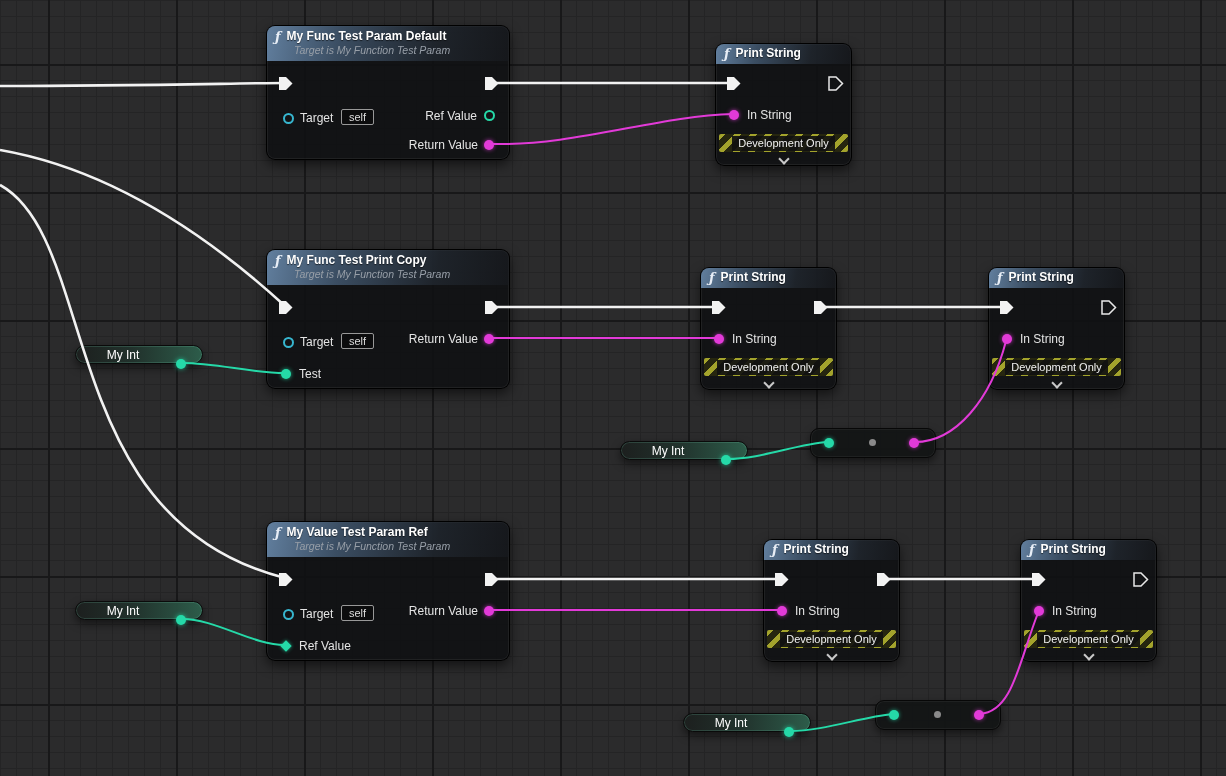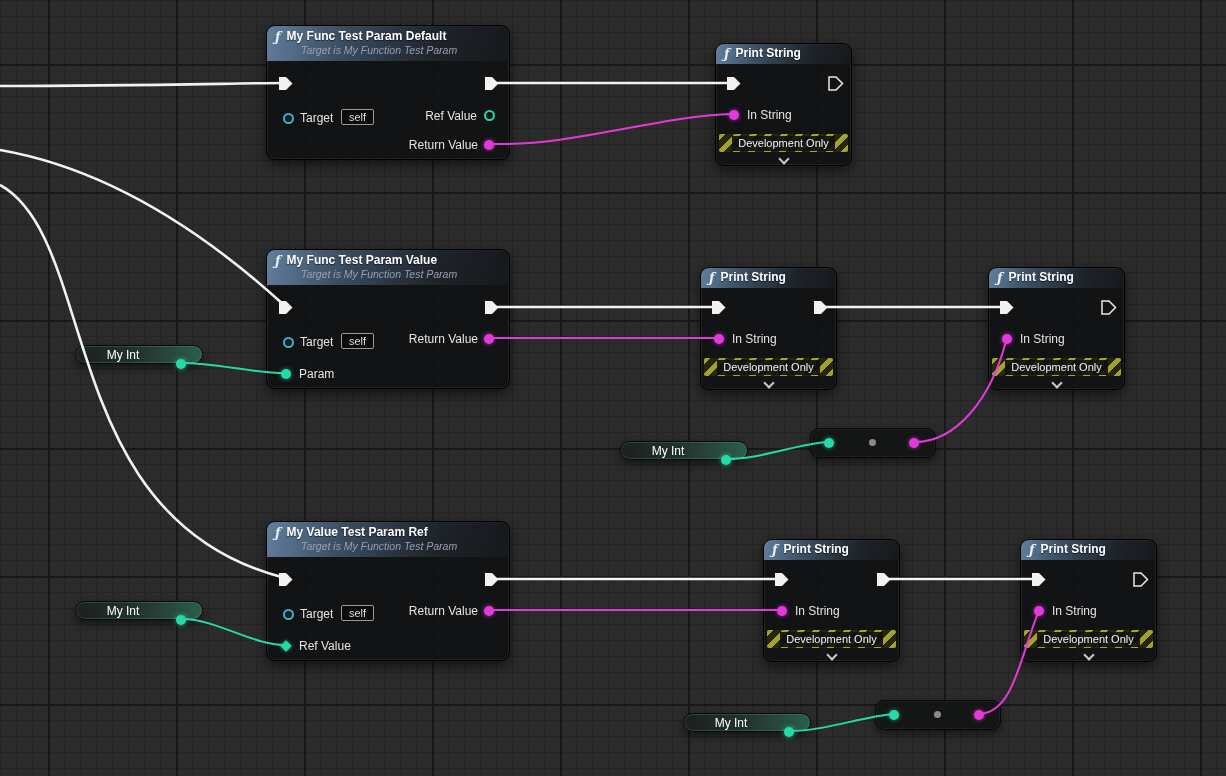--- a/index.html
+++ b/index.html
@@ -32,21 +32,21 @@
   .ps-node { width:137px; height:123px; }
 
   .fn-header {
     border-radius:8px 8px 0 0; padding:3px 8px 4px 8px;
     background:linear-gradient(100deg, rgba(99,129,161,0.98) 0%, rgba(66,88,112,0.85) 30%, rgba(38,46,56,0.6) 70%, rgba(26,29,35,0.45) 100%);
   }
   .ps-header { padding:2px 8px 3px 8px; }
   .fn-title-row { display:flex; align-items:center; gap:6px; }
   .fn-icon { font-family:"DejaVu Serif", serif; font-style:italic; font-weight:bold; color:#e8eef6; font-size:13px; line-height:13px; }
   .fn-title { color:#ffffff; font-weight:bold; font-size:12px; line-height:15px; white-space:nowrap; text-shadow:0 1px 1px rgba(0,0,0,0.6); }
-  .fn-sub { color:#989fa8; font-style:italic; font-size:10.5px; line-height:13px; margin-left:26px; white-space:nowrap; }
+  .fn-sub { color:#989fa8; font-style:italic; font-size:10.5px; line-height:13px; margin-left:19px; white-space:nowrap; }
 
   .pin-exec { position:absolute; width:16px; height:15px; }
   .pin-circle { position:absolute; border-radius:50%; }
   .solid { width:10px; height:10px; }
   .ring  { width:7px; height:7px; background:transparent; }
   .c-int.solid { background:#25d9a8; box-shadow:0 0 4px rgba(37,217,168,0.75); }
   .c-int.ring  { border:2px solid #25d9a8; }
   .c-str.solid { background:#e23ad8; box-shadow:0 0 4px rgba(226,58,216,0.75); }
   .c-obj.ring  { border:2px solid #37b6cf; }
   .pin-diamond { position:absolute; width:8px; height:8px; background:#25d9a8; transform:rotate(45deg); box-shadow:0 0 4px rgba(37,217,168,0.7); }
@@ -112,37 +112,37 @@
     <span class="pin-label" style="right:32px;top:83px">Ref Value</span>
     <span class="pin-circle ring c-int" style="right:14px;top:84px"></span>
     <span class="pin-label" style="right:31px;top:112px">Return Value</span>
     <span class="pin-circle solid c-str" style="right:15px;top:114px"></span>
   </div>
 
   <div class="node fn-node" style="left:266px;top:249px;height:140px">
     <div class="fn-header">
       <div class="fn-title-row">
         <span class="fn-icon">ƒ</span>
-        <span class="fn-title">My Func Test Param Value</span>
+        <span class="fn-title">My Func Test Print Copy</span>
       </div>
       <div class="fn-sub">Target is My Function Test Param</div>
     </div>
     <span class="pin-exec" style="left:11px;top:50px"><svg width="16" height="15">
           <polygon points="1,1 8,1 14.5,7.5 8,14 1,14" fill="#f2f2f2"></polygon>
         </svg></span>
     <span class="pin-exec" style="left:217px;top:50px"><svg width="16" height="15">
           <polygon points="1,1 8,1 14.5,7.5 8,14 1,14" fill="#f2f2f2"></polygon>
         </svg></span>
     <span class="pin-circle ring c-obj" style="left:16px;top:87px"></span>
     <span class="pin-label" style="left:33px;top:85px">Target</span>
     <span class="self-box" style="left:74px;top:83px">self</span>
     <span class="pin-label" style="right:31px;top:82px">Return Value</span>
     <span class="pin-circle solid c-str" style="right:15px;top:84px"></span>
     <span class="pin-circle solid c-int" style="left:14px;top:119px"></span>
-    <span class="pin-label" style="left:32px;top:117px">Param</span>
+    <span class="pin-label" style="left:32px;top:117px">Test</span>
   </div>
 
   <div class="node fn-node" style="left:266px;top:521px;height:140px">
     <div class="fn-header">
       <div class="fn-title-row">
         <span class="fn-icon">ƒ</span>
         <span class="fn-title">My Value Test Param Ref</span>
       </div>
       <div class="fn-sub">Target is My Function Test Param</div>
     </div>

